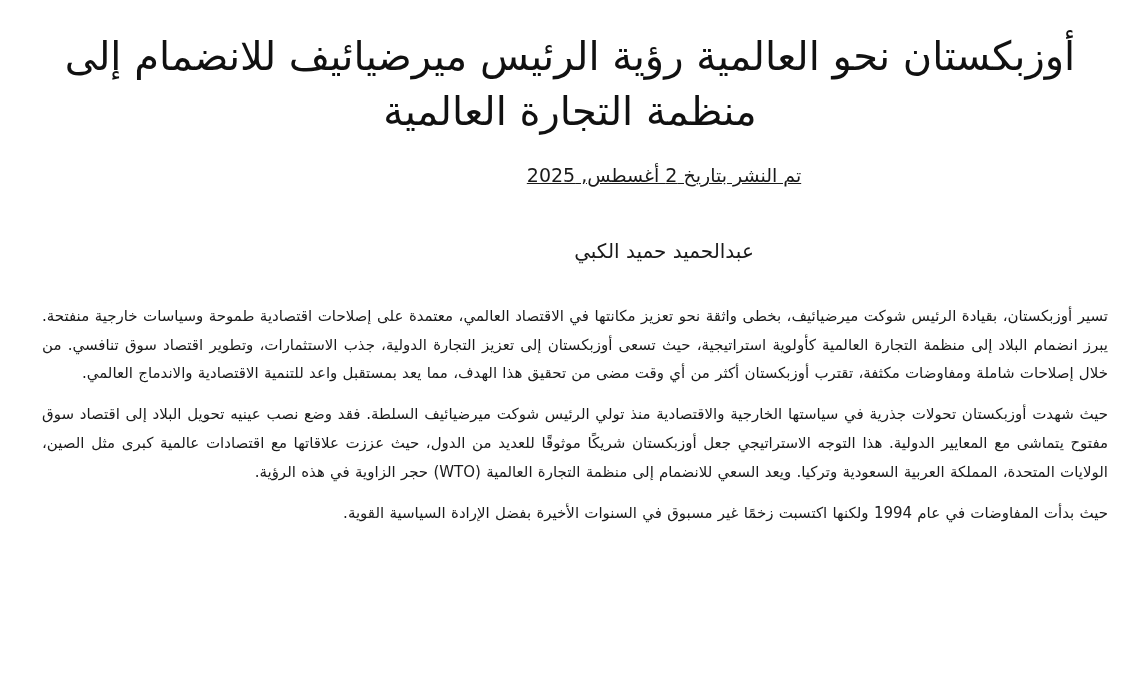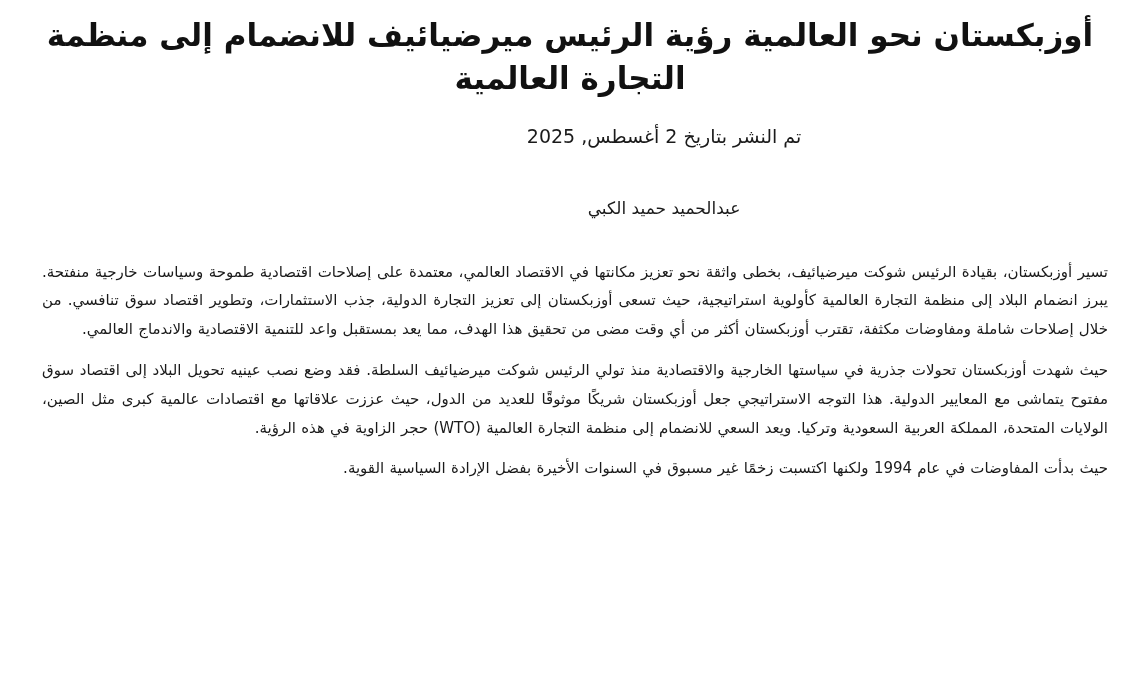--- a/index.html
+++ b/index.html
@@ -16,43 +16,44 @@
   }
   .page {
     box-sizing: border-box;
     width: 1148px;
     height: 690px;
     padding: 14px 28px 0 28px;
     direction: rtl;
     text-align: right;
   }
   .article-title {
-    margin: 0;
+    margin: 15px;
     padding: 0 18px 0 10px;
-    font-size: 31px;
+    font-size: 40px;
     line-height: 1.38;
-    font-weight: bold;
+    font-weight: normal;
     color: #111111;
     text-align: center;
     letter-spacing: 0;
   }
   .meta-block {
     margin-top: 22px;
     padding-left: 180px;
   }
   .publish-date {
     font-size: 19px;
     line-height: 1.5;
     color: #1a1a1a;
     text-align: center;
     direction: rtl;
+    text-decoration: underline;
   }
   .author-name {
     margin-top: 46px;
-    font-size: 17px;
+    font-size: 20px;
     line-height: 1.5;
     color: #1a1a1a;
     text-align: center;
   }
   .body-copy {
     margin-top: 36px;
     padding: 0 12px 0 14px;
   }
   .body-copy p {
     margin: 0 0 12px 0;

